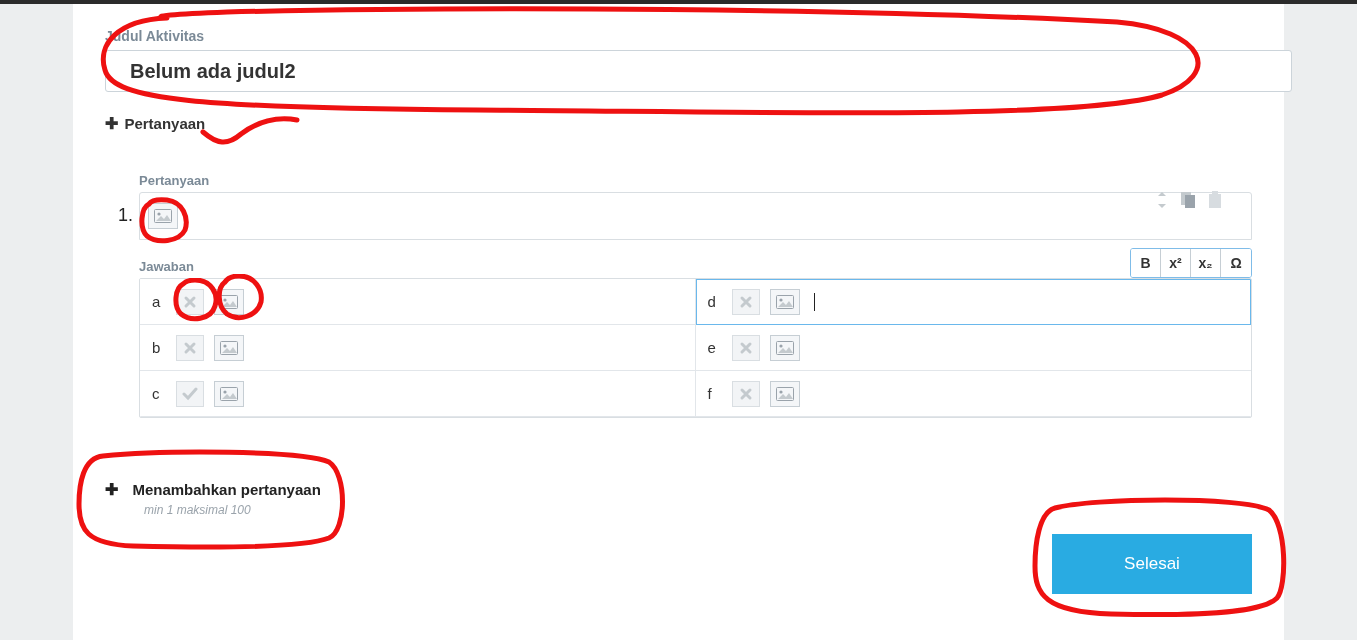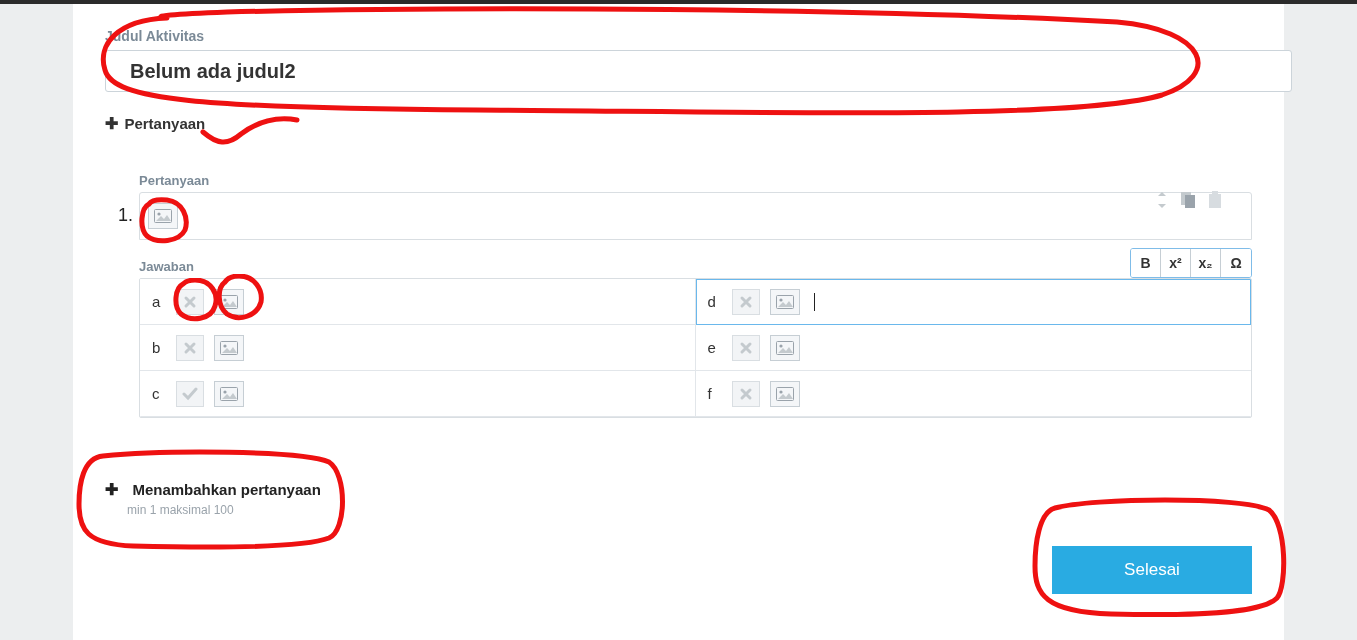--- a/index.html
+++ b/index.html
@@ -128,24 +128,24 @@
     .side-actions {
       position:absolute; left: 1082px; top: 186px;
       display:flex; gap:10px; color:#c4cace; align-items:center;
     }
     .side-ico { cursor:pointer; }
     .add-q-block { margin-top: 62px; }
     .add-q-row {
       display:flex; align-items:center; gap:14px;
       font-size:15px; font-weight:700; color:#222; cursor:pointer;
     }
-    .add-q-sub { margin-left: 22px; margin-top:4px; font-size:12px; color:#9aa3ab; }
+    .add-q-sub { margin-left: 39px; margin-top:4px; font-size:12px; color:#9aa3ab;font-style:italic; }
     .done-btn {
       position:absolute; right:32px; bottom:46px;
-      width:200px; height:48px;
+      width:200px; height:60px;
       background:#29abe2; color:#fff;
       font-size:17px; font-weight:500;
       display:flex; align-items:center;justify-content:center;
       border:none; cursor:pointer;
     }
 
     
     .anno { position:absolute; stroke:#e11; stroke-width:5; fill:none; stroke-linecap:round; stroke-linejoin:round; pointer-events:none; }
   </style>
 </head>

